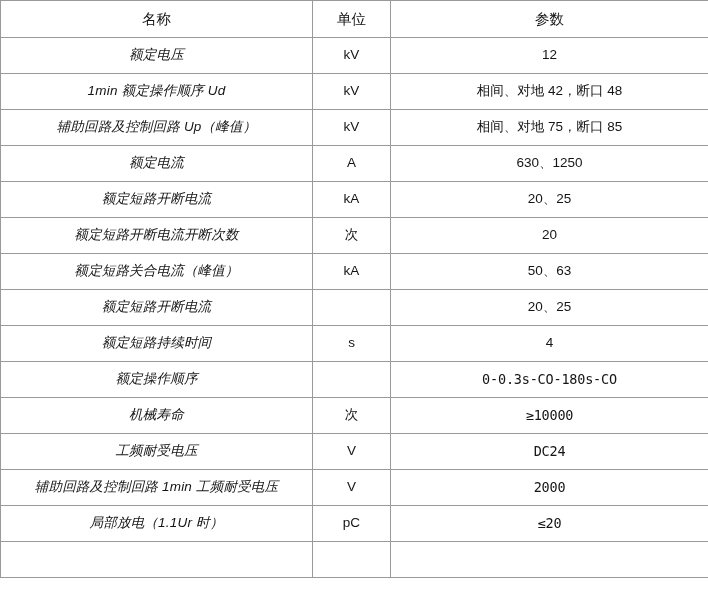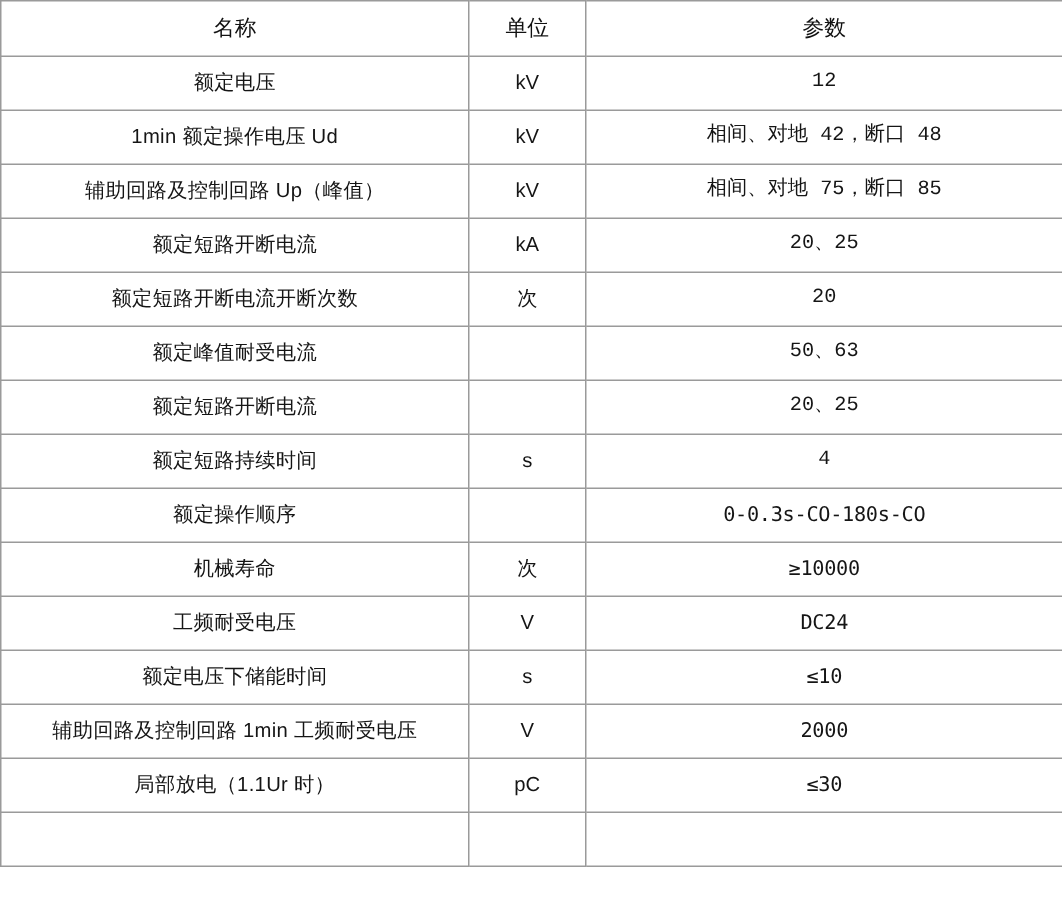--- a/index.html
+++ b/index.html
@@ -40,23 +40,23 @@
   table.spec-table thead th {
     height: 36px;
     font-size: 14.5px;
     color: #111;
   }
   table.spec-table tbody td {
     height: 35px;
     font-size: 13.5px;
     color: #151515;
   }
-  td.cell-name { letter-spacing: 0.2px; }
+  td.cell-name { letter-spacing: 0.2px; font-style: italic; }
   td.cell-unit { font-size: 13px; }
-  td.cell-param { font-size: 13px; font-family: Liberation Mono, monospace; }
+  td.cell-param { font-size: 13px; }
   td.mono {
     font-family: "DejaVu Sans Mono", "Liberation Mono", monospace;
     font-size: 12.5px;
     letter-spacing: -0.2px;
   }
 </style>
 </head>
 <body>
 
 <div class="spec-table-wrap">
@@ -73,42 +73,47 @@
         <th>参数</th>
       </tr>
     </thead>
     <tbody id="table-body">
         <tr>
           <td class="cell-name">额定电压</td>
           <td class="cell-unit">kV</td>
           <td class="cell-param">12</td>
         </tr>
         <tr>
-          <td class="cell-name">1min 额定操作电压 Ud</td>
+          <td class="cell-name">1min 额定操作顺序 Ud</td>
           <td class="cell-unit">kV</td>
           <td class="cell-param">相间、对地 42，断口 48</td>
         </tr>
         <tr>
           <td class="cell-name">辅助回路及控制回路 Up（峰值）</td>
           <td class="cell-unit">kV</td>
           <td class="cell-param">相间、对地 75，断口 85</td>
+        </tr>
+        <tr>
+          <td class="cell-name">额定电流</td>
+          <td class="cell-unit">A</td>
+          <td class="cell-param">630、1250</td>
         </tr>
         <tr>
           <td class="cell-name">额定短路开断电流</td>
           <td class="cell-unit">kA</td>
           <td class="cell-param">20、25</td>
         </tr>
         <tr>
           <td class="cell-name">额定短路开断电流开断次数</td>
           <td class="cell-unit">次</td>
           <td class="cell-param">20</td>
         </tr>
         <tr>
-          <td class="cell-name">额定峰值耐受电流</td>
-          <td class="cell-unit"></td>
+          <td class="cell-name">额定短路关合电流（峰值）</td>
+          <td class="cell-unit">kA</td>
           <td class="cell-param">50、63</td>
         </tr>
         <tr>
           <td class="cell-name">额定短路开断电流</td>
           <td class="cell-unit"></td>
           <td class="cell-param">20、25</td>
         </tr>
         <tr>
           <td class="cell-name">额定短路持续时间</td>
           <td class="cell-unit">s</td>
@@ -123,33 +128,28 @@
           <td class="cell-name">机械寿命</td>
           <td class="cell-unit">次</td>
           <td class="cell-param mono">≥10000</td>
         </tr>
         <tr>
           <td class="cell-name">工频耐受电压</td>
           <td class="cell-unit">V</td>
           <td class="cell-param mono">DC24</td>
         </tr>
         <tr>
-          <td class="cell-name">额定电压下储能时间</td>
-          <td class="cell-unit">s</td>
-          <td class="cell-param mono">≤10</td>
-        </tr>
-        <tr>
           <td class="cell-name">辅助回路及控制回路 1min 工频耐受电压</td>
           <td class="cell-unit">V</td>
           <td class="cell-param mono">2000</td>
         </tr>
         <tr>
           <td class="cell-name">局部放电（1.1Ur 时）</td>
           <td class="cell-unit">pC</td>
-          <td class="cell-param mono">≤30</td>
+          <td class="cell-param mono">≤20</td>
         </tr>
         <tr>
           <td class="cell-name"></td>
           <td class="cell-unit"></td>
           <td class="cell-param"></td>
         </tr>
       </tbody>
   </table>
 </div>
 

